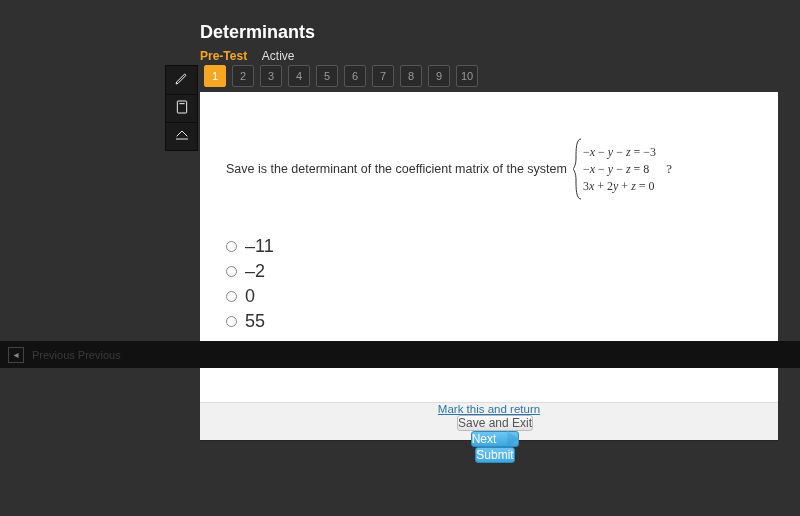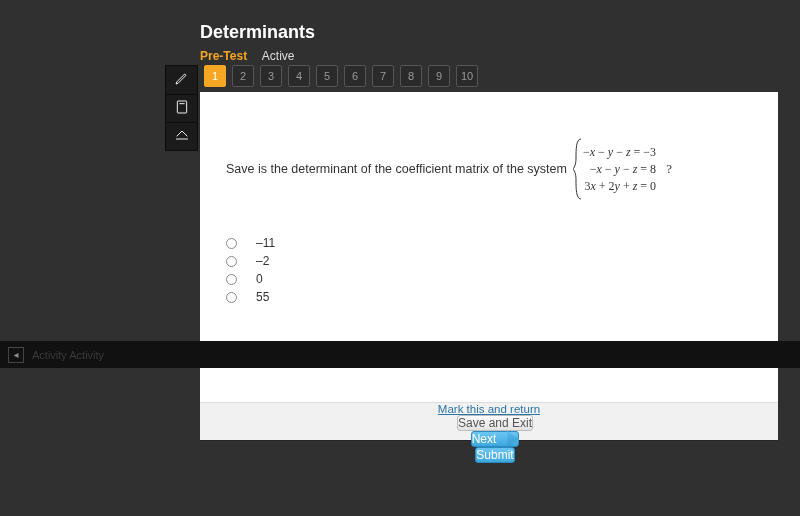--- a/index.html
+++ b/index.html
@@ -23,30 +23,30 @@
 
   .qnums { position: absolute; left: 204px; top: 65px; display: flex; gap: 6px; }
   .qnum { width: 22px; height: 22px; background: #2a2a2a; border: 1px solid #555; color: #999; font-size: 11px; display: flex; align-items: center; justify-content: center; cursor: pointer; border-radius: 2px; }
   .qnum.active { background: #f5a623; border-color: #f5a623; color: #fff; }
 
   .panel { position: absolute; left: 200px; top: 92px; width: 578px; height: 348px; background: #fff; box-shadow: 0 1px 0 rgba(0,0,0,.2); }
   .panel-body { position: absolute; left: 0; top: 0; right: 0; bottom: 38px; padding: 20px 26px; overflow: hidden; }
   .panel-footer { position: absolute; left: 0; right: 0; bottom: 0; height: 38px; background: #f1f1f1; border-top: 1px solid #ddd; display: flex; align-items: center; padding: 0 12px; flex-direction: column; }
 
   .question-row { display: flex; align-items: center; gap: 4px; font-size: 12.5px; color: #333; margin-top: 26px; }
-  .brace-wrap { display: flex; align-items: stretch; margin-left: 2px; text-align: right; }
+  .brace-wrap { display: flex; align-items: stretch; margin-left: 2px; }
   .brace { width: 10px; display: flex; align-items: stretch; }
   .brace svg { height: 62px; width: 10px; }
   .eqs { display: flex; flex-direction: column; justify-content: center; gap: 2px; font-size: 12px; font-family: 'Times New Roman', serif; }
   .eq { white-space: nowrap; }
   .eq .it { font-style: italic; }
   .qmark { align-self: center; padding-left: 6px; font-size: 13px; font-family: 'Times New Roman', serif; }
 
   .options { margin-top: 34px; }
-  .option { display: flex; align-items: center; gap: 19px; font-size: 12px; color: #333; padding: 2px 0; cursor: pointer; }
+  .option { display: flex; align-items: center; gap: 8px; font-size: 18px; color: #333; padding: 2px 0; cursor: pointer; }
   .radio { width: 11px; height: 11px; border: 1px solid #888; border-radius: 50%; flex: 0 0 auto; }
 
   .mark-link { color: #2a76a8; font-size: 11.5px; text-decoration: underline; cursor: pointer; }
   .footer-spacer { flex: 1; }
   .btn { height: 24px; border-radius: 3px; font-size: 12px; padding: 0 0; display: flex; align-items: center; justify-content: center; cursor: pointer; margin-left: 12px; border: 1px solid; }
   .btn-gray { background: linear-gradient(#fcfcfc,#e3e3e3); border-color: #bcbcbc; color: #555; }
   .btn-blue { background: linear-gradient(#6cc6f3,#3fa7de); border-color: #2b8bc0; color: #fff; position: relative; padding-right: 22px; }
   .btn-blue::after { content: ""; position: absolute; right: -1px; top: -1px; bottom: -1px; width: 12px; background: linear-gradient(#5bb9e9,#349cd4); clip-path: polygon(0 0, 100% 50%, 0 100%); border-radius: 0 3px 3px 0; }
   .btn-submit { background: linear-gradient(#6cc6f3,#3fa7de); border-color: #2b8bc0; color: #fff; }
 
@@ -157,16 +157,16 @@
       <div class="btn btn-gray">Save and Exit</div>
       <div class="btn btn-blue">Next</div>
       <div class="btn btn-submit">Submit</div>
     </div>
   </div>
 
   <div class="prevbar">
     <div class="prev-btn">
       <span>◂</span>
     </div>
-    <div class="prev-text">Activity Activity</div>
+    <div class="prev-text">Previous Previous</div>
   </div>
 
 </div>
 
 </body></html>

